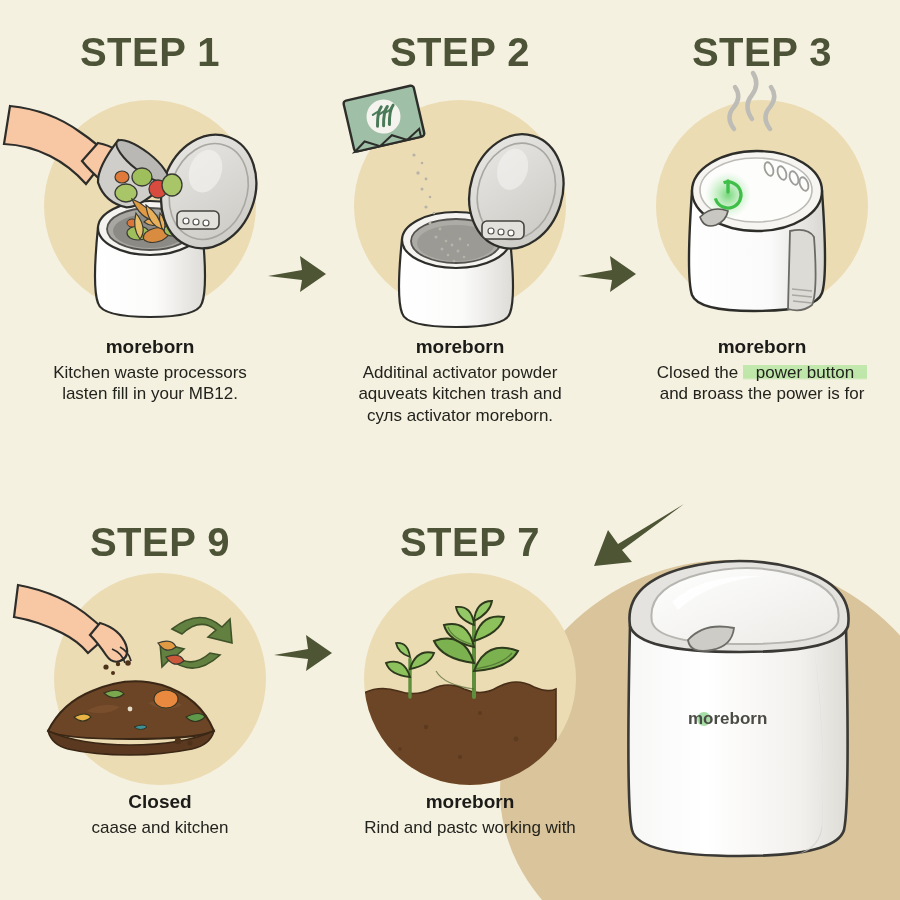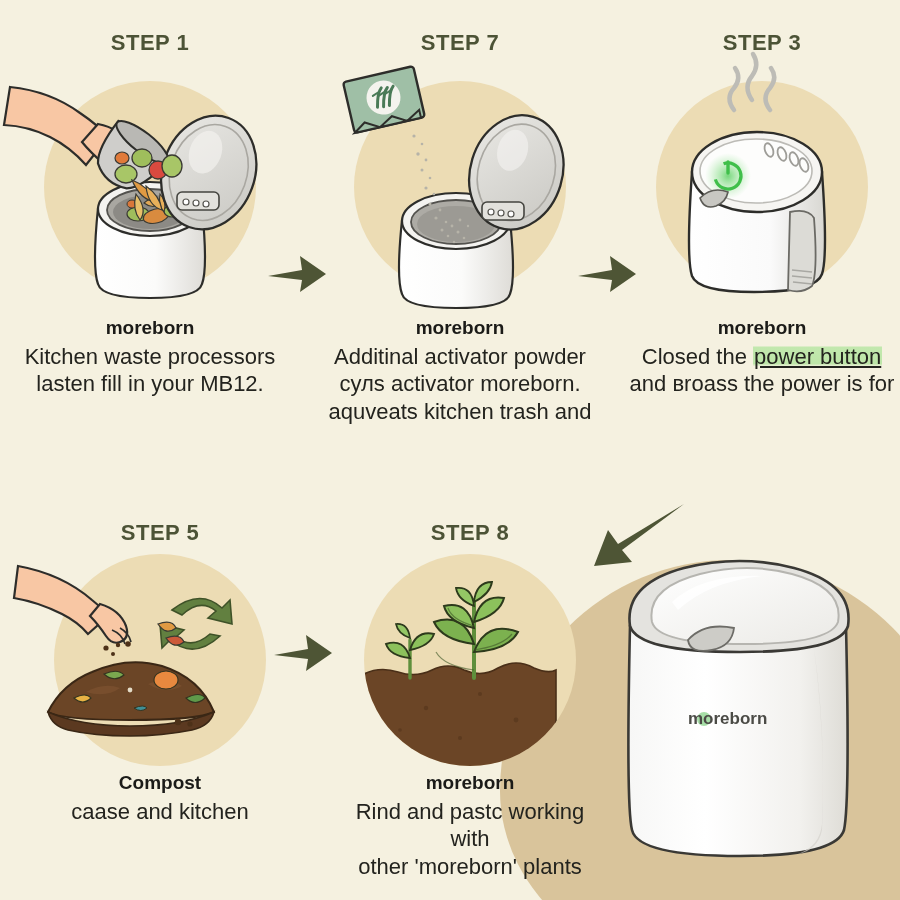--- a/index.html
+++ b/index.html
@@ -28,21 +28,21 @@
     background: #d9c49b;
     border-radius: 50% 50% 50% 50% / 55% 55% 45% 45%;
     z-index: 0;
   }
   .step {
     position: absolute;
     z-index: 3;
     text-align: center;
   }
   .step-title {
-    font-size: 22px;
+    font-size: 40px;
     font-weight: bold;
     color: #4c5336;
     letter-spacing: 0.5px;
     margin: 0 0 6px 0;
     font-family: "Liberation Sans", sans-serif;
   }
   .illus-wrap {
     position: relative;
     width: 260px;
     height: 250px;
@@ -71,29 +71,28 @@
     margin: 4px auto 0 auto;
   }
   .cap-brand {
     font-size: 19px;
     font-weight: bold;
     color: #1b1b18;
     margin-bottom: 3px;
     line-height: 1.25;
   }
   .cap-body {
-    font-size: 22px;
+    font-size: 17px;
     color: #23231e;
     line-height: 1.26;
   }
   .hl {
     background: linear-gradient(transparent 8%, #c2e8ae 12%, #bde6a8 78%, transparent 90%);
-    padding: 0 1px;
+    padding: 0 13px;
     border-radius: 2px;
-    text-decoration: underline;
   }
   .arrow {
     position: absolute;
     z-index: 4;
   }
   .product {
     position: absolute;
     z-index: 3;
   }
   .big-arrow {
@@ -175,21 +174,21 @@
         <div>lasten fill in your MB12.</div>
       </div>
     </div>
   </div>
 
   <svg class="arrow" style="left:266px; top:246px; width:62px; height:56px;" viewBox="0 0 62 56">
     <path d="M2 30 L36 24 L34 10 L60 28 L34 46 L36 34 Z" fill="#4e5535"></path>
   </svg>
 
   <div class="step" style="left:320px; top:30px; width:280px;">
-    <div class="step-title">STEP 7</div>
+    <div class="step-title">STEP 2</div>
     <div class="illus-wrap">
       <div class="circle-bg"></div>
       <svg class="illus-svg" viewBox="0 0 260 250">
         <defs>
           <linearGradient id="g-body2" x1="0" y1="0" x2="1" y2="0">
             <stop offset="0" stop-color="#ffffff"></stop>
               <stop offset="0.55" stop-color="#fbfbfa"></stop>
               <stop offset="1" stop-color="#dedcd7"></stop>
           </linearGradient>
           <linearGradient id="g-lid2" x1="0" y1="0" x2="1" y2="1">
@@ -242,22 +241,22 @@
             <circle cx="134" cy="176" r="1.3"></circle>
           <circle cx="130" cy="158" r="1.4"></circle>
             <circle cx="138" cy="164" r="1.2"></circle>
         </g>
       </svg>
     </div>
     <div class="caption">
       <div class="cap-brand">moreborn</div>
       <div class="cap-body">
         <div>Additinal activator powder</div>
+        <div>aquveats kitchen trash and</div>
         <div>сулs activator moreborn.</div>
-        <div>aquveats kitchen trash and</div>
       </div>
     </div>
   </div>
 
   <svg class="arrow" style="left:576px; top:246px; width:62px; height:56px;" viewBox="0 0 62 56">
     <path d="M2 30 L36 24 L34 10 L60 28 L34 46 L36 34 Z" fill="#4e5535"></path>
   </svg>
 
   <div class="step" style="left:622px; top:30px; width:280px;">
     <div class="step-title">STEP 3</div>
@@ -314,21 +313,21 @@
     <div class="caption">
       <div class="cap-brand">moreborn</div>
       <div class="cap-body">
         <div><span>Closed the </span><span class="hl">power button</span></div>
         <div>and вroass the power is for</div>
       </div>
     </div>
   </div>
 
   <div class="step" style="left:20px; top:520px; width:280px;">
-    <div class="step-title">STEP 5</div>
+    <div class="step-title">STEP 9</div>
     <div class="illus-wrap" style="height:215px;">
       <div class="circle-bg"></div>
       <svg class="illus-svg" style="height:215px;" viewBox="0 0 260 215">
 
         <g fill="#628040" stroke="#3f5228" stroke-width="1.6">
           <path d="M142 58 q28 -22 50 -2 l8 -8 l2 24 l-24 -6 l8 -7 q-16 -13 -34 4z"></path>
           <path d="M190 84 q-26 24 -50 4 l-8 8 l-2 -24 l24 6 l-8 7 q16 13 34 -3z"></path>
         </g>
 
         <path d="M128 72 q14 -5 18 4 q-10 8 -18 -4z" fill="#e09a43" stroke="#3a3a33" stroke-width="1.3"></path>
@@ -357,33 +356,33 @@
         <path d="M156 146 q14 -7 19 0 q-10 9 -19 0z" fill="#5f9a4a" stroke="#33331f" stroke-width="1.1"></path>
         <path d="M104 156 q10 -4 13 0 q-6 5 -13 0z" fill="#3f8f96" stroke="#33331f" stroke-width="1"></path>
         <g fill="#4d3118">
           <circle cx="100" cy="138" r="2.4" fill="#e4dcc8"></circle>
           <circle cx="148" cy="170" r="3.2"></circle>
             <circle cx="160" cy="172" r="2.6"></circle>
         </g>
       </svg>
     </div>
     <div class="caption">
-      <div class="cap-brand">Compost</div>
+      <div class="cap-brand">Closed</div>
       <div class="cap-body">
         <div>caase and kitchen</div>
       </div>
     </div>
   </div>
 
   <svg class="arrow" style="left:272px; top:625px; width:62px; height:56px;" viewBox="0 0 62 56">
     <path d="M2 30 L36 24 L34 10 L60 28 L34 46 L36 34 Z" fill="#4e5535"></path>
   </svg>
 
   <div class="step" style="left:330px; top:520px; width:280px;">
-    <div class="step-title">STEP 8</div>
+    <div class="step-title">STEP 7</div>
     <div class="illus-wrap" style="height:215px;">
       <div class="circle-bg"></div>
       <svg class="illus-svg" style="height:215px;" viewBox="0 0 260 215">
         <defs>
           <clipPath id="circ5">
               <circle cx="130" cy="108" r="106"></circle>
             </clipPath>
         </defs>
         <g clip-path="url(#circ5)">
 
@@ -409,21 +408,20 @@
           <path d="M70 106 q-20 -2 -24 -14 q18 -6 24 14z" fill="#8cc15c" stroke="#2d3a1c" stroke-width="1.9"></path>
           <path d="M70 98 q20 -4 24 -16 q-18 -4 -24 16z" fill="#8cc15c" stroke="#2d3a1c" stroke-width="1.9"></path>
           <path d="M70 86 q-12 -4 -14 -14 q12 -1 14 14z" fill="#94c765" stroke="#2d3a1c" stroke-width="1.7"></path>
         </g>
       </svg>
     </div>
     <div class="caption">
       <div class="cap-brand">moreborn</div>
       <div class="cap-body">
         <div>Rind and pastc working with</div>
-        <div>other 'moreborn' plants</div>
       </div>
     </div>
   </div>
 
   <svg class="big-arrow" style="left:580px; top:500px; width:110px; height:90px;" viewBox="0 0 110 90">
     <path d="M104 4 L38 44 L28 30 L14 66 L52 62 L42 50 Z" fill="#4e5535"></path>
   </svg>
 
   <div class="product" style="left:600px; top:530px; width:300px; height:360px;">
     <svg viewBox="0 0 300 360" style="width:300px;height:360px;overflow:visible;">

